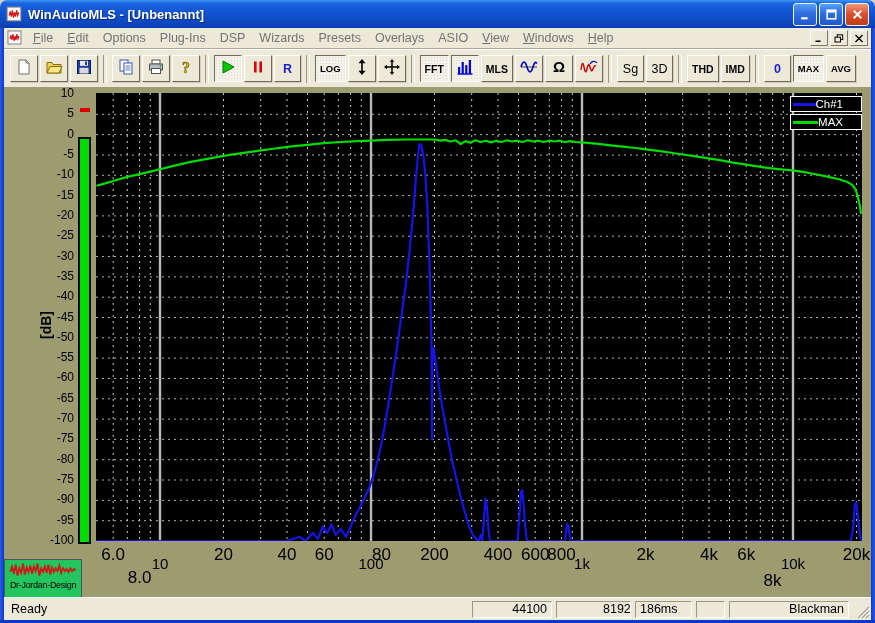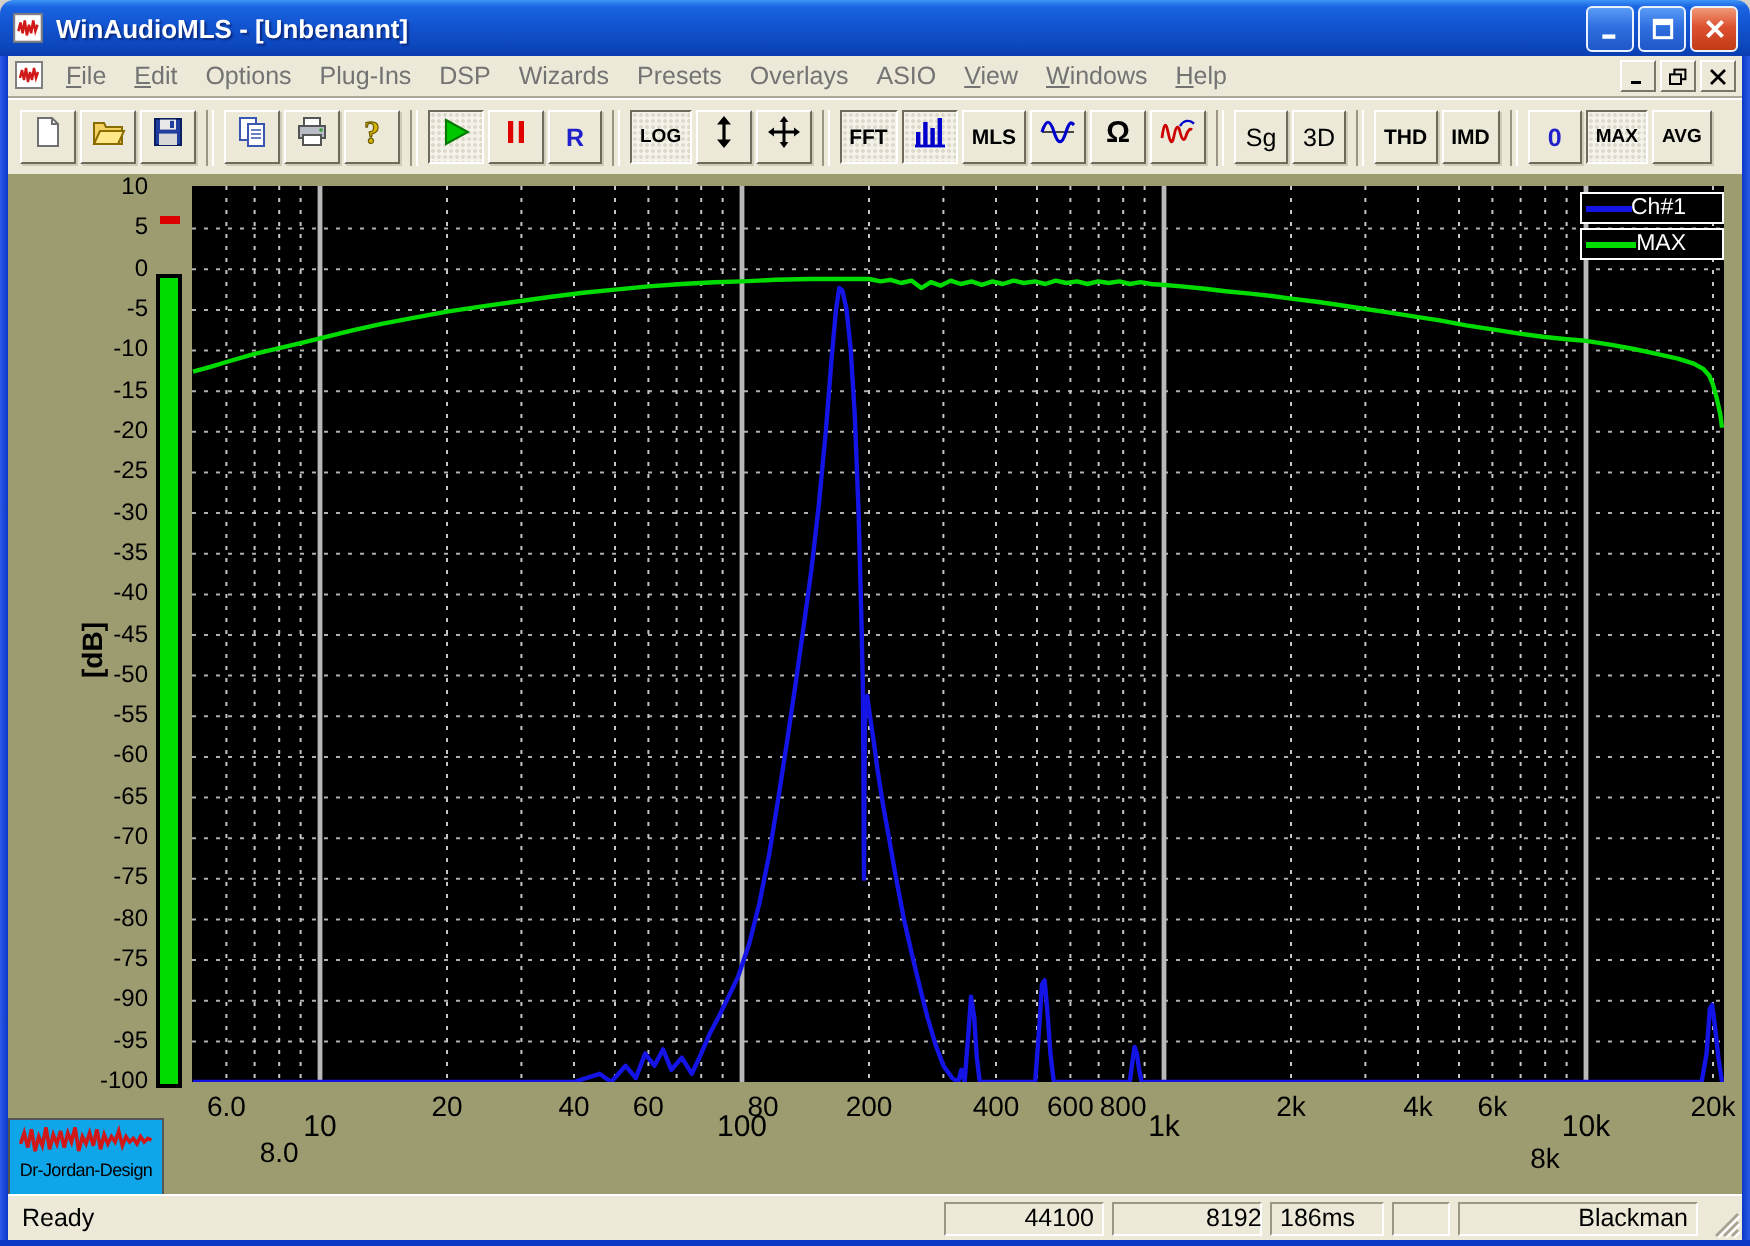--- a/index.html
+++ b/index.html
@@ -48,32 +48,32 @@
   
   .client{position:absolute;left:4px;top:87px;width:867px;height:510px;background:#9c9c70;border-bottom:2px solid #be185d;}
   #plot{position:absolute;left:92px;top:6px;width:766px;height:448px;background:#000;}
   #plot svg{display:block;}
   .hgrid{stroke:#b0b0b0;stroke-width:1;stroke-dasharray:2 4;}
   .vgrid{stroke:#c6c6c6;stroke-width:1;stroke-dasharray:2 4;}
   .dgrid{stroke:#b9b9b9;stroke-width:2.4;}
   .ylab{position:absolute;width:44px;text-align:right;font-size:12px;color:#000;line-height:13px;}
   .ylab-unit{position:absolute;left:6px;top:230px;width:72px;height:16px;transform:rotate(-90deg);
     font-weight:bold;font-size:14px;text-align:center;}
-  .xlab-min{position:absolute;font-size:14px;transform:translateX(-50%);white-space:nowrap;}
+  .xlab-min{position:absolute;font-size:17px;transform:translateX(-50%);white-space:nowrap;}
   .xlab-dec{position:absolute;font-size:15px;transform:translateX(-50%);white-space:nowrap;}
   .xaxis-title{position:absolute;left:405px;top:484px;width:140px;text-align:center;font-weight:bold;font-size:14px;}
   #meter{position:absolute;background:#000;}
   #meter .fill{position:absolute;left:2px;right:2px;background:#00dc00;}
   #peak-tick{position:absolute;background:#dd0000;}
   .legend{position:absolute;left:786px;top:9px;width:72px;}
   .lg-entry{height:16px;background:#000;border:1px solid #fff;box-sizing:border-box;margin-bottom:2px;
     display:flex;align-items:center;}
   .lg-line{width:26px;height:3px;margin-left:2px;}
   .lg-txt{margin-left:auto;padding-right:18px;color:#fff;font-size:11.5px;}
-  .logo{position:absolute;left:0;top:472px;width:78px;height:50px;background:#0ea5e9;border:1px solid #555;box-sizing:border-box;}
+  .logo{position:absolute;left:0;top:472px;width:78px;height:50px;background:#22c55e;border:1px solid #555;box-sizing:border-box;}
   .logo svg{display:block;width:74px;height:20px;margin:1px auto 0;}
   .logo .logo-txt{font-size:9px;line-height:9px;text-align:center;letter-spacing:-0.3px;color:#000;}
 
   
   .statusbar{position:absolute;left:4px;top:597px;width:867px;height:23px;background:#ece9d8;border-top:1px solid #fff;
     display:flex;align-items:center;font-size:12.5px;box-sizing:border-box;padding-left:7px;}
   .sfields{margin-left:auto;display:flex;gap:4px;margin-right:22px;}
   .sfield{height:17px;border:1px solid;border-color:#9b9784 #fff #fff #9b9784;box-sizing:border-box;
     padding:0 4px;font-size:12.5px;line-height:15px;background:#ece9d8;}
   .grip{position:absolute;right:1px;bottom:1px;width:14px;height:14px;}

